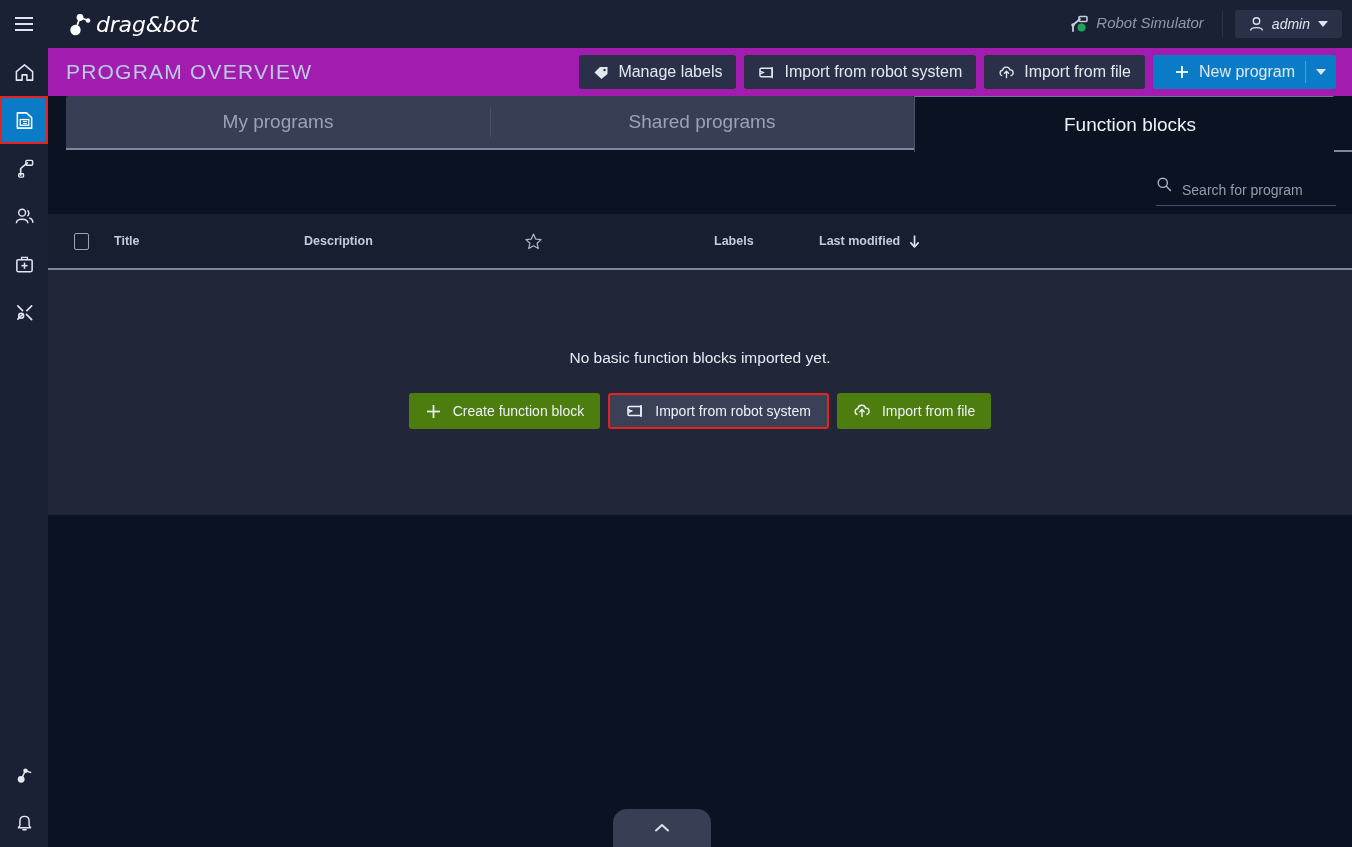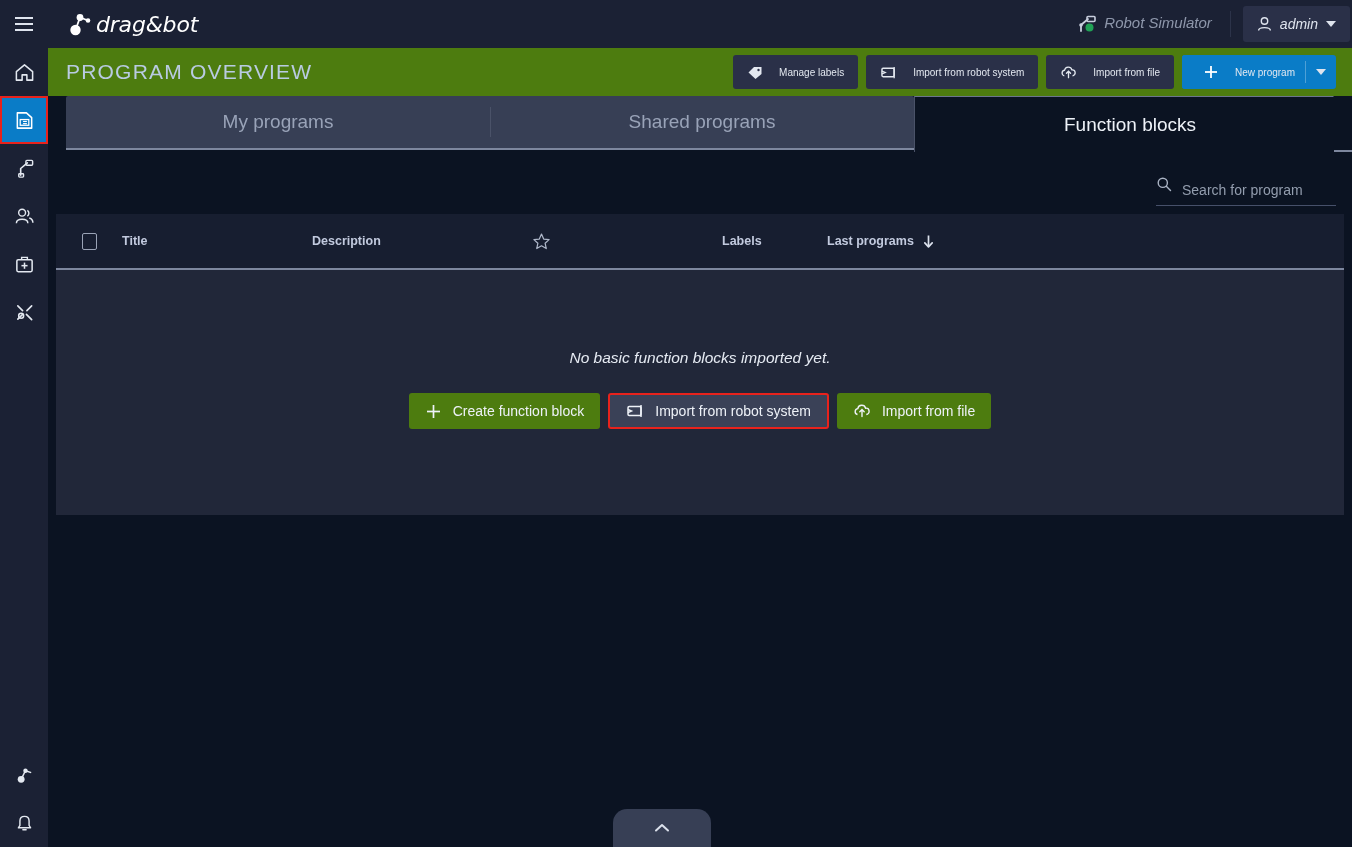--- a/index.html
+++ b/index.html
@@ -34,21 +34,21 @@
     font-family: "DejaVu Sans", sans-serif;
   }
   .topbar-right {
     margin-left: auto; display: flex; align-items: center; height: 48px;
   }
   .robot-status { display: flex; gap: 5px; padding-right: 18px; }
   .robot-status-label { font-size: 15px; color: #8e97ab; }
   .divider-v { width: 1px; height: 26px; background: #2c3349; }
   .admin-btn {
     display: flex; align-items: center; gap: 8px;
-    height: 36px; margin: 0 2px 0 12px; padding: 0 14px;
+    height: 28px; margin: 0 10px 0 12px; padding: 0 14px;
     background: #2a3048; border-radius: 3px; cursor: pointer;
   }
   .admin-name { font-size: 14px; color: #dfe4ee; }
   .caret-down {
     width: 0; height: 0;
     border-left: 5px solid transparent; border-right: 5px solid transparent;
     border-top: 6px solid #dfe4ee;
   }
 
   
@@ -68,33 +68,33 @@
   .side-item.highlight::after {
     content: ""; position: absolute; inset: 0;
     border: 2px solid #e8221c; pointer-events: none;
   }
   .side-spacer { flex: 1; }
 
   
   .content { position: absolute; top: 48px; left: 48px; width: 1304px; height: 799px; }
   .page-head {
     position: relative; height: 48px;
-    background: #4d7c0f;
+    background: #a21caf;
     display: flex; align-items: center;
   }
   .page-title {
     margin-left: 18px; font-size: 21px; letter-spacing: 1.2px;
     color: #b9cbe2; font-weight: 400;
   }
   .toolbar { margin-left: auto; display: flex; align-items: center; gap: 8px; padding-right: 16px; }
   .tb-btn {
-    display: flex; align-items: center; gap: 16px;
+    display: flex; align-items: center; gap: 9px;
     height: 34px; padding: 0 14px;
     background: #2a3048; border: none; border-radius: 3px;
-    color: #e3e8f0; font-size: 10px; cursor: pointer;
+    color: #e3e8f0; font-size: 16px; cursor: pointer;
     font-family: "Liberation Sans", sans-serif;
   }
   .tb-btn.primary { background: #0a7cc7; padding-right: 10px; padding-left: 21px; }
   .tb-split {
     display: flex; align-items: center; height: 34px;
     background: #0a7cc7; border-radius: 3px; cursor: pointer;
   }
   .tb-split .sep { width: 1px; height: 22px; background: rgba(255,255,255,0.28); }
   .tb-split-caret { display: flex; align-items: center; padding: 0 10px; }
 
@@ -143,21 +143,21 @@
   }
   .search-input {
     background: transparent; border: none; outline: none;
     color: #b6bfd1; font-size: 14px; width: 100%;
     font-family: "Liberation Sans", sans-serif;
     margin-top: 12px;
   }
   .search-input::placeholder { color: #939dae; opacity: 1; }
 
   
-  .card { margin: 0 8px; }
+  .card { margin: 0 0; }
   .thead {
     height: 56px; background: #171e30;
     display: flex; align-items: center;
     border-bottom: 2px solid #7d879e;
   }
   .th { font-size: 12.5px; color: #c2cade; font-weight: bold; }
   .th-check { width: 66px; display: flex; justify-content: center; }
   .checkbox {
     width: 15px; height: 17px; border: 1px solid #9aa3b6;
     border-radius: 2px; background: transparent; cursor: pointer;
@@ -167,21 +167,21 @@
   .th-star { width: 190px; display: flex; }
   .th-labels { width: 105px; }
   .th-mod { display: flex; align-items: center; gap: 8px; cursor: pointer; }
 
   .tbody {
     height: 245px; background: #212739;
     display: flex; flex-direction: column;
     align-items: center; justify-content: flex-start;
   }
   .empty-text {
-    margin-top: 79px; font-size: 15.5px; font-style: italic;
+    margin-top: 79px; font-size: 15.5px; 
     color: #e6ebf3; font-family: "Liberation Sans", sans-serif;
   }
   .empty-actions { margin-top: 26px; display: flex; gap: 8px; }
   .eb {
     display: flex; align-items: center; gap: 11px;
     height: 36px; padding: 0 16px;
     background: #4d7c0f; border: none; border-radius: 3px;
     color: #eef2f8; font-size: 14px; cursor: pointer;
     font-family: "Liberation Sans", sans-serif;
   }
@@ -398,21 +398,21 @@
         </div>
         <div class="th th-title">Title</div>
         <div class="th th-desc">Description</div>
         <div class="th-star">
           <svg width="19" height="19" viewBox="0 0 20 20">
             <path d="M10 2.2 L12.3 7.4 L18 8 L13.8 11.8 L15 17.4 L10 14.5 L5 17.4 L6.2 11.8 L2 8 L7.7 7.4 Z" stroke="#aeb7c9" stroke-width="1.3" fill="none" stroke-linejoin="round"></path>
           </svg>
         </div>
         <div class="th th-labels">Labels</div>
         <div class="th-mod">
-          <span class="th">Last programs</span>
+          <span class="th">Last modified</span>
           <span>
             <svg width="13" height="15" viewBox="0 0 13 15">
               <line x1="6.5" y1="1.5" x2="6.5" y2="12.5" stroke="#dbe1ec" stroke-width="1.7"></line>
               <path d="M2.8 8.8 L6.5 12.8 L10.2 8.8" stroke="#dbe1ec" stroke-width="1.7" fill="none" stroke-linecap="round" stroke-linejoin="round"></path>
             </svg>
           </span>
         </div>
       </div>
 
       <div class="tbody">

